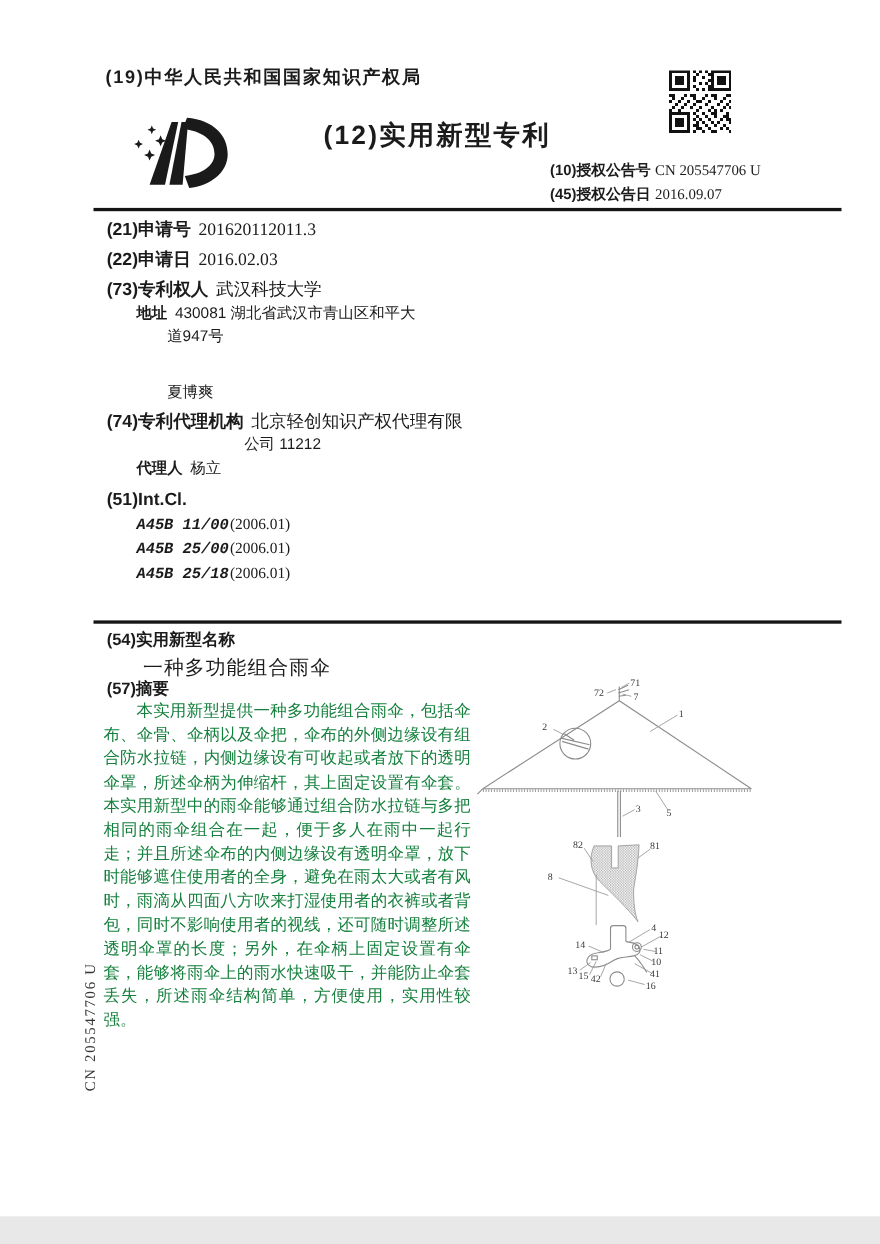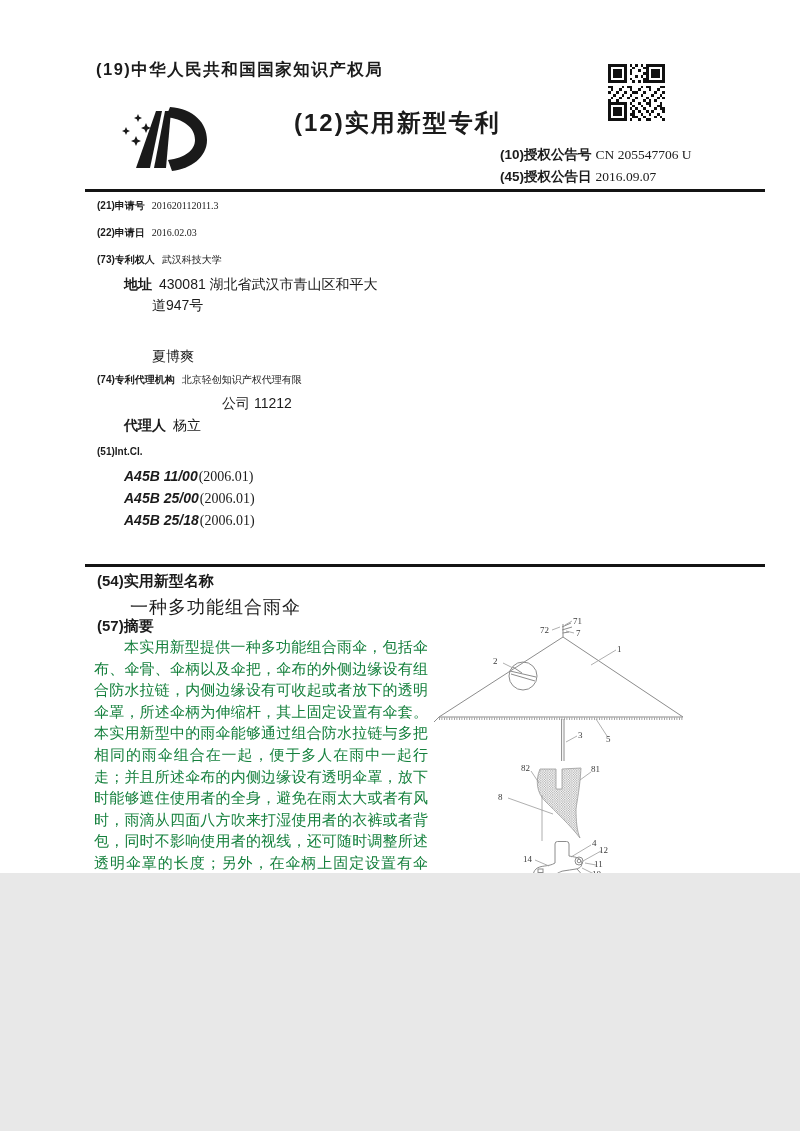--- a/index.html
+++ b/index.html
@@ -1,34 +1,34 @@
 <!DOCTYPE html>
 <html><head>
 <meta charset="utf-8">
 <style>
   html,body{margin:0;padding:0;background:#e8e8e8;}
   .page{
-    position:relative;width:800px;height:873px;background:#ffffff;
+    position:relative;width:800px;height:1106px;background:#ffffff;
     margin:0 auto;overflow:hidden;
     font-family:"Liberation Sans","DejaVu Sans",sans-serif;color:#1b1b1b;
   }
   .abs{position:absolute;}
   .b{font-weight:bold;margin-top:16px;}
   .hr{position:absolute;left:85px;width:680px;height:2.5px;background:#141414;}
   .office{left:96px;top:59px;font-size:16.5px;font-weight:bold;letter-spacing:1.5px;}
   .doctype{left:294px;top:107px;font-size:24px;font-weight:bold;letter-spacing:2px;text-align:center;}
   .pubrow{left:500px;font-size:13.5px;white-space:nowrap;}
   .pubrow .lbl{font-weight:bold;}
   .pubrow .val{font-family:"Liberation Serif","DejaVu Serif",serif;margin-left:4px;}
-  .row{position:absolute;left:97px;font-size:10px;white-space:nowrap;}
+  .row{position:absolute;left:97px;font-size:16px;white-space:nowrap;}
   .row .lbl{font-weight:bold;}
   .row .val{margin-left:7px;}
   .row .vserif{margin-left:7px;font-family:"Liberation Serif","DejaVu Serif",serif;}
   .sub{position:absolute;font-size:14px;white-space:nowrap;}
-  .intcl-code{font-family:Liberation Sans, sans-serif;font-style:italic;font-weight:bold;}
+  .intcl-code{font-family:Liberation Mono, monospace;font-style:italic;font-weight:bold;}
   .intcl-ver{font-family:"Liberation Serif","DejaVu Serif",serif;margin-left:1px;}
   .pages{left:453px;top:544px;font-size:13.5px;letter-spacing:0.5px;}
   .sec-label{font-size:15px;font-weight:bold;}
   .invention-title{left:130px;top:595px;font-size:18px;letter-spacing:1px;}
   .abstract{
     left:94px;top:636px;width:334px;font-size:15px;line-height:21.6px;
     text-align:justify;text-indent:2em;color:#15803d;
   }
   .sidecode{
     left:74px;top:992px;transform:rotate(-90deg);transform-origin:0 0;

